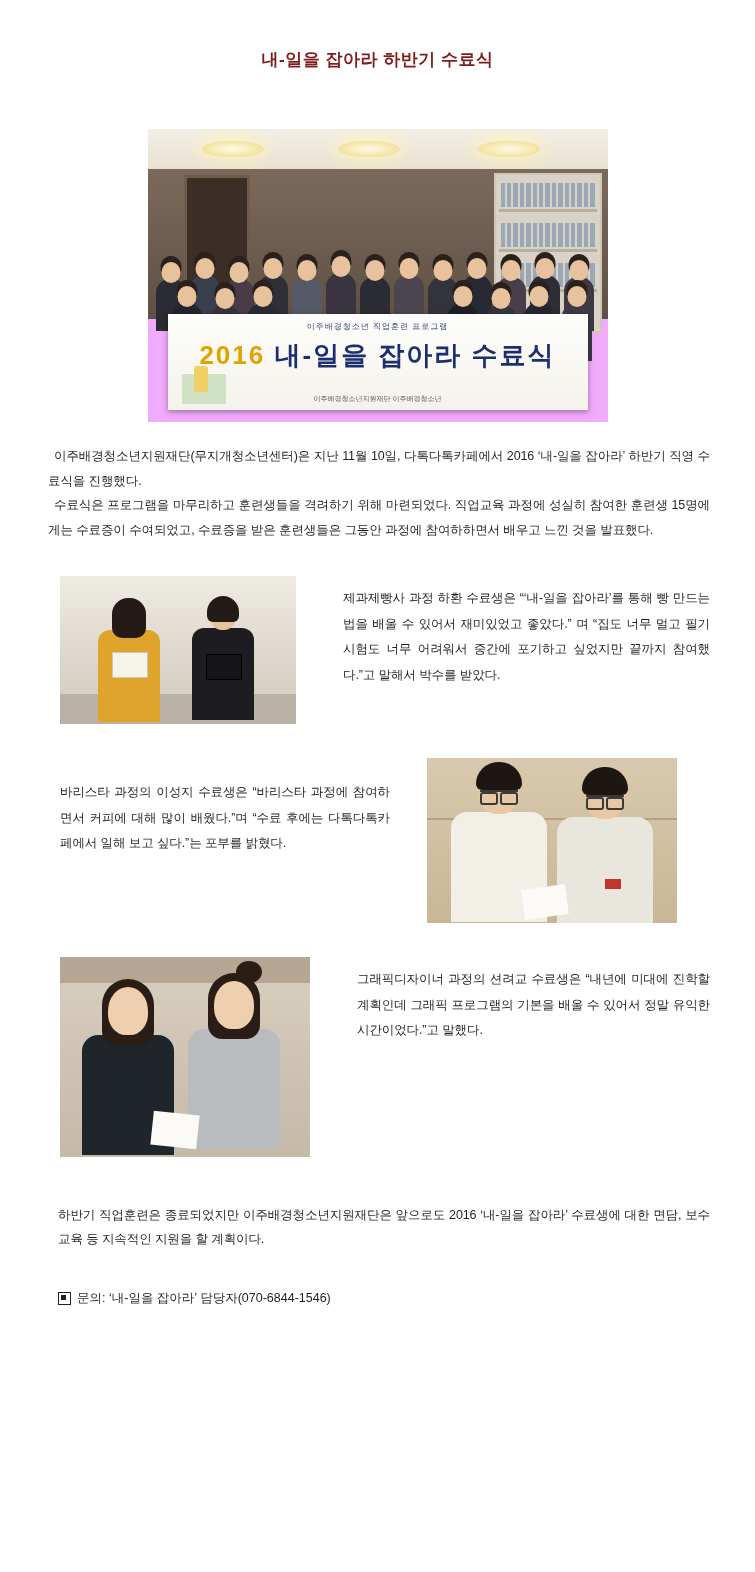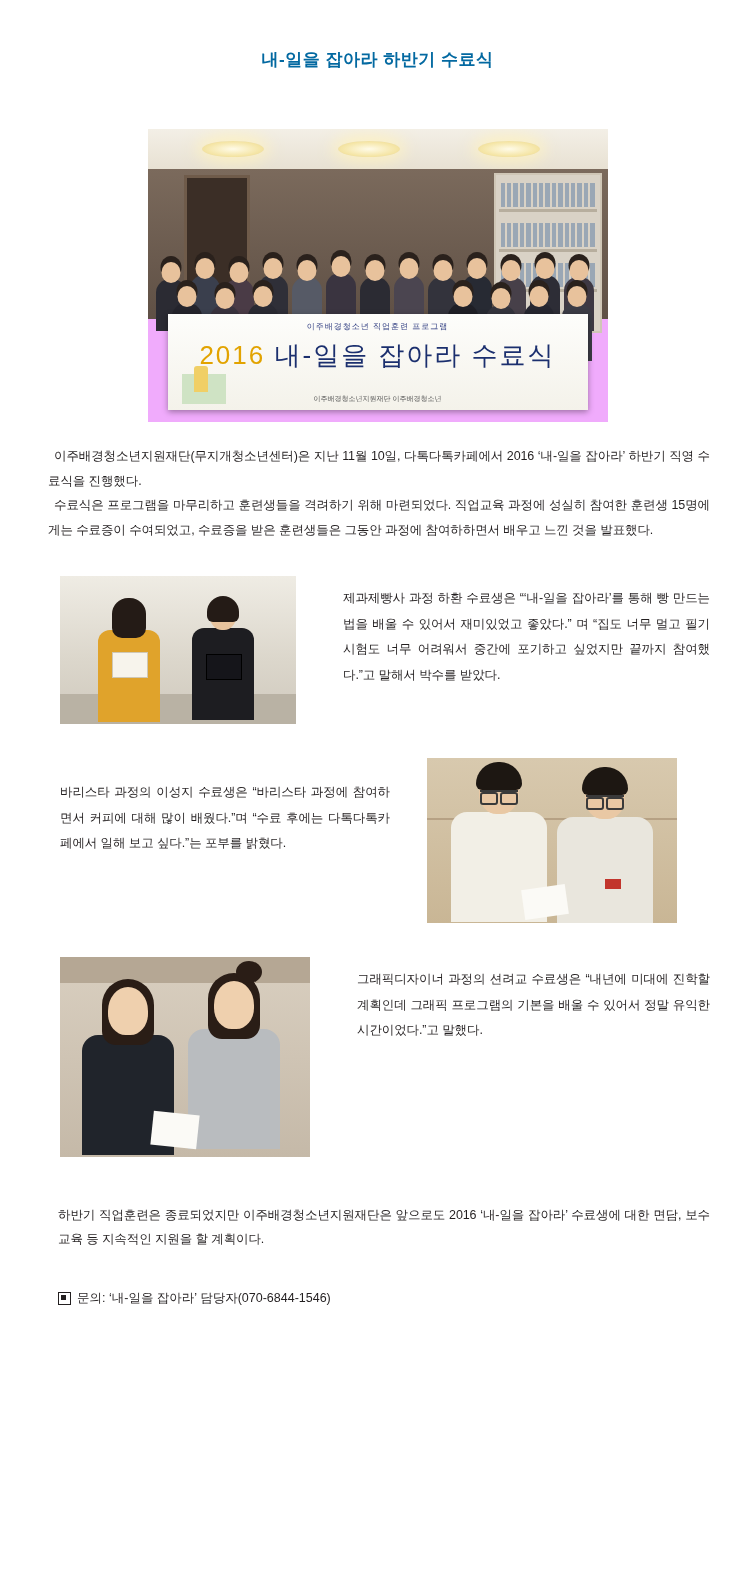--- a/index.html
+++ b/index.html
@@ -18,21 +18,21 @@
     position: relative;
     box-sizing: border-box;
     background: #ffffff;
   }
 
   
   .title {
     text-align: center;
     font-size: 17px;
     font-weight: bold;
-    color: #0369a1;
+    color: #7f1d1d;
     letter-spacing: 0.5px;
     padding-top: 38px;
     padding-bottom: 0;
     line-height: 1.3;
   }
 
   
   .hero-wrap {
     margin-top: 58px;
     display: flex;
@@ -105,21 +105,21 @@
     background: linear-gradient(180deg, #fdfdfb 0%, #f4f2ea 100%);
     box-shadow: 0 2px 6px rgba(0,0,0,0.35);
     overflow: hidden;
   }
   .hero .banner .b-top {
     position: absolute; left: 50%; transform: translateX(-50%);
     top: 7px; font-size: 8px; color: #2f3d80; letter-spacing: 1px; white-space: nowrap;
   }
   .hero .banner .b-main {
     position: absolute; left: 50%; transform: translateX(-50%);
-    top: 24px; font-size: 26px; font-weight: normal; color: #1b2f6e;
+    top: 24px; font-size: 26px; font-weight: bold; color: #1b2f6e;
     white-space: nowrap; letter-spacing: 2px;
   }
   .hero .banner .b-main .accent { color: #e2a300; }
   .hero .banner .b-foot {
     position: absolute; left: 50%; transform: translateX(-50%);
     bottom: 6px; font-size: 7px; color: #555; white-space: nowrap;
   }
   .hero .banner .b-castle {
     position: absolute; left: 14px; bottom: 6px; width: 44px; height: 44px;
     background:

